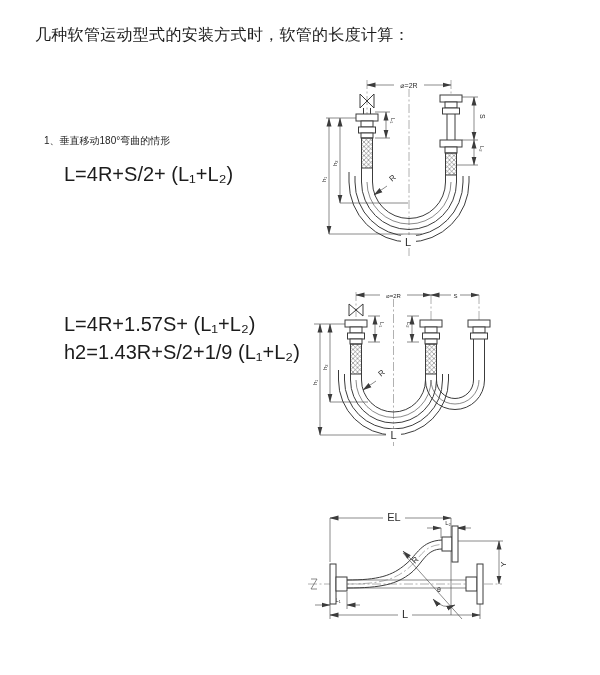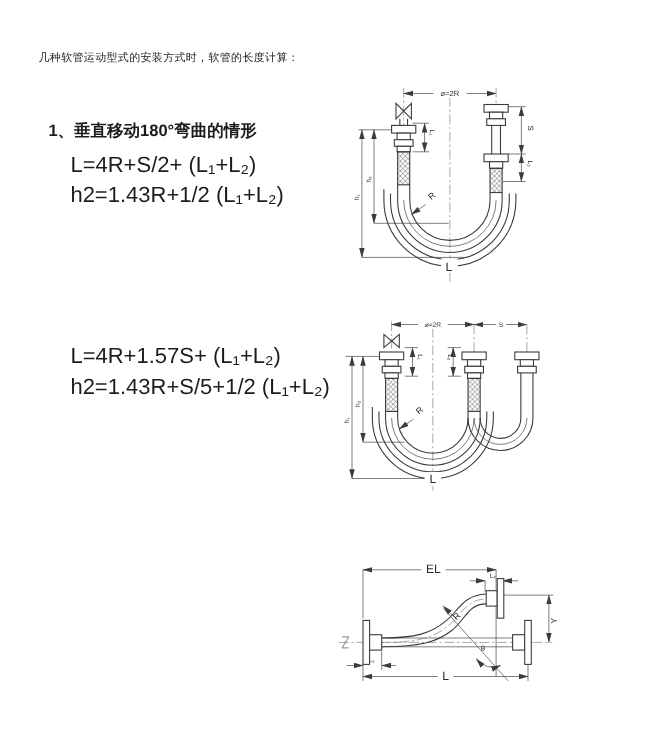--- a/index.html
+++ b/index.html
@@ -1,21 +1,21 @@
 <!DOCTYPE html>
 <html><head>
 <meta charset="utf-8">
 <style>
   html,body{margin:0;padding:0;background:#fff;}
   .page{position:relative;width:600px;height:675px;background:#ffffff;overflow:hidden;
         font-family:"Liberation Sans","DejaVu Sans",sans-serif;color:#1c1c1c;}
-  .doc-title{position:absolute;left:35px;top:25px;font-size:10px;font-weight:500;letter-spacing:.3px;margin-top:20px;}
+  .doc-title{position:absolute;left:35px;top:25px;font-size:16px;font-weight:500;letter-spacing:.3px;}
   .block{position:absolute;left:44px;}
   .b1{top:110px}.b2{top:310px}.b3{top:526px}
-  .heading{font-size:15px;height:26px;font-weight:700;}
+  .heading{font-size:10px;height:26px;font-weight:400;margin-top:24px;}
   .formula{margin-left:20px;font-size:20px;height:28px;line-height:28px;white-space:pre;}
   svg.diag{position:absolute;}
   .d1{left:310px;top:70px;}
   .d2{left:308px;top:282px;}
   .d3{left:300px;top:500px;}
   .ln{stroke:#3c3c3c;stroke-width:1;fill:none;}
   .th{stroke:#4a4a4a;stroke-width:.65;fill:none;}
   .dim{stroke:#3c3c3c;stroke-width:.6;fill:none;}
   .cl{stroke:#6f6f6f;stroke-width:.55;fill:none;stroke-dasharray:9 2.5 2 2.5;}
   .wh{fill:#fff;stroke:#3c3c3c;stroke-width:1;}
@@ -26,26 +26,25 @@
 </head>
 <body>
 
 <div class="page">
 
   <div class="doc-title">几种软管运动型式的安装方式时，软管的长度计算：</div>
 
   <div class="block b1">
     <div class="heading">1、垂直移动180°弯曲的情形</div>
     <div class="formula">L=4R+S/2+ (L₁+L₂)</div>
-    <div class="formula">h2=1.43R+1/2 (L₁+L₂)</div>
   </div>
 
   <div class="block b2">
     <div class="formula">L=4R+1.57S+ (L₁+L₂)</div>
-    <div class="formula">h2=1.43R+S/5+1/2 (L₁+L₂)</div>
+    <div class="formula">h2=1.43R+S/2+1/9 (L₁+L₂)</div>
   </div>
 
 
   <svg class="diag d1" width="290" height="190" viewBox="0 0 290 190">
     <defs>
       <marker id="a1" markerUnits="userSpaceOnUse" markerWidth="9" markerHeight="6" refX="8.5" refY="3" orient="auto-start-reverse">
         <path d="M0,0.5 L9,3 L0,5.5 Z" fill="#3c3c3c"></path>
       </marker>
       <pattern id="br1" width="4.5" height="4.5" patternUnits="userSpaceOnUse">
         <path d="M0,4.5 L4.5,0 M0,0 L4.5,4.5" stroke="#555" stroke-width="0.5"></path>

